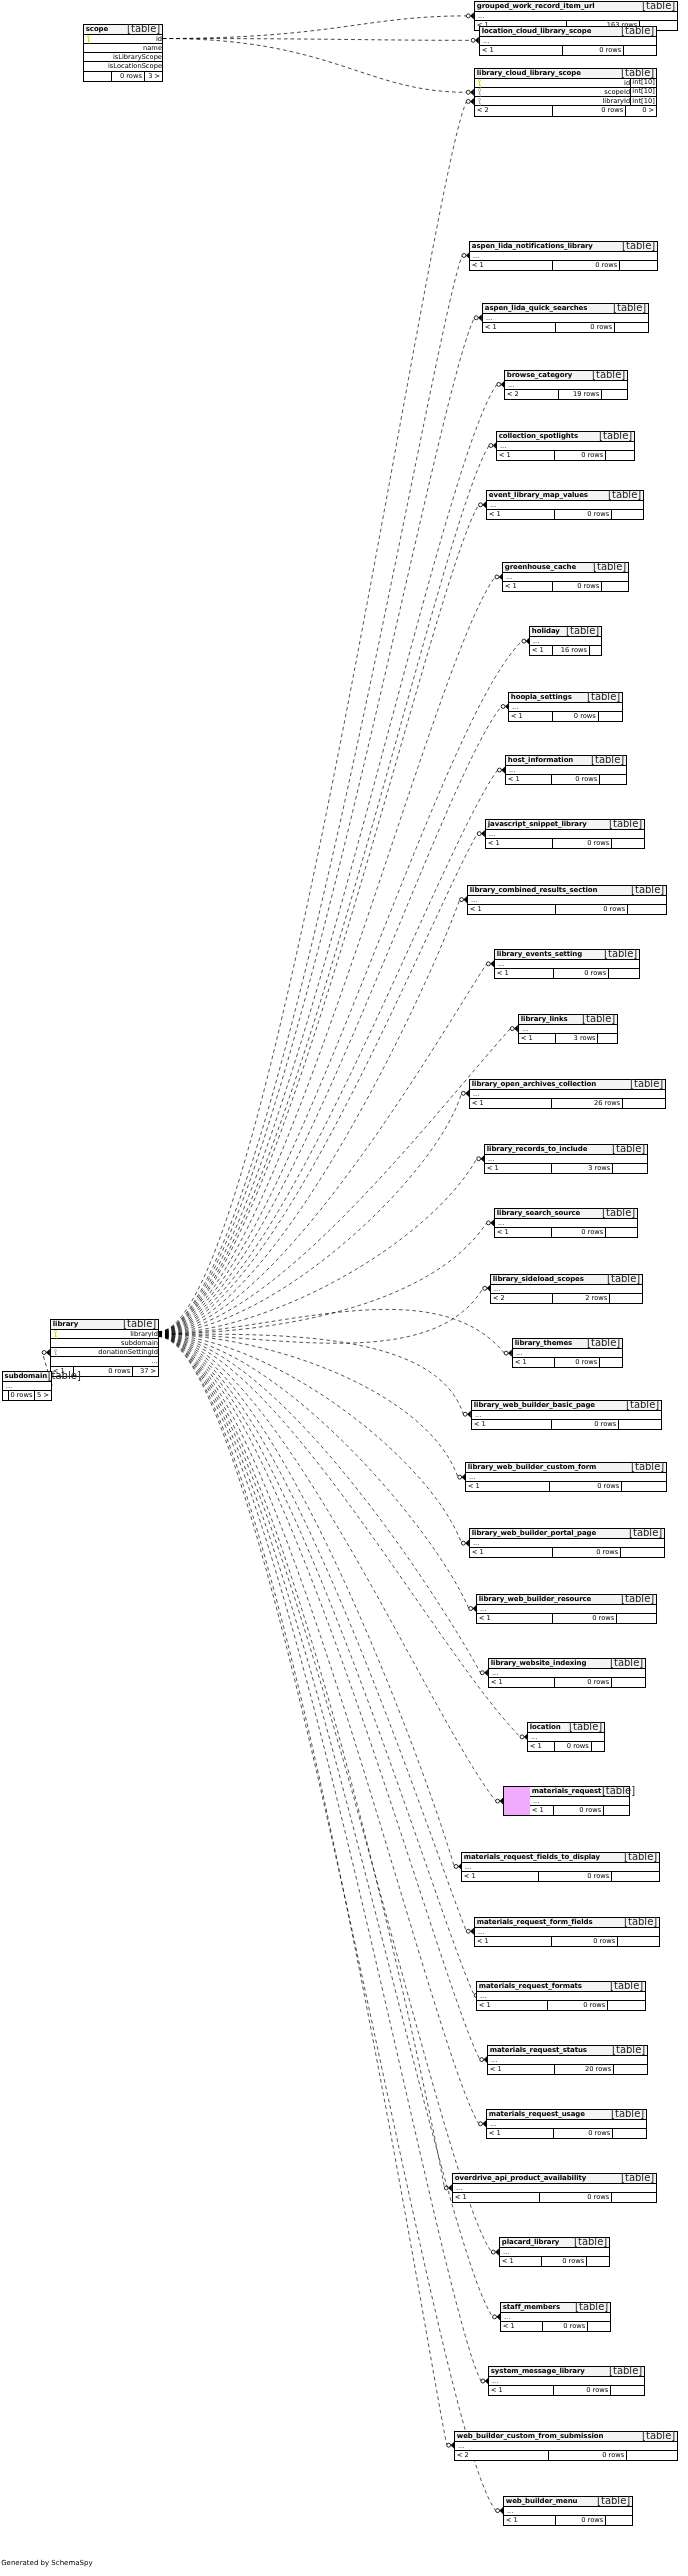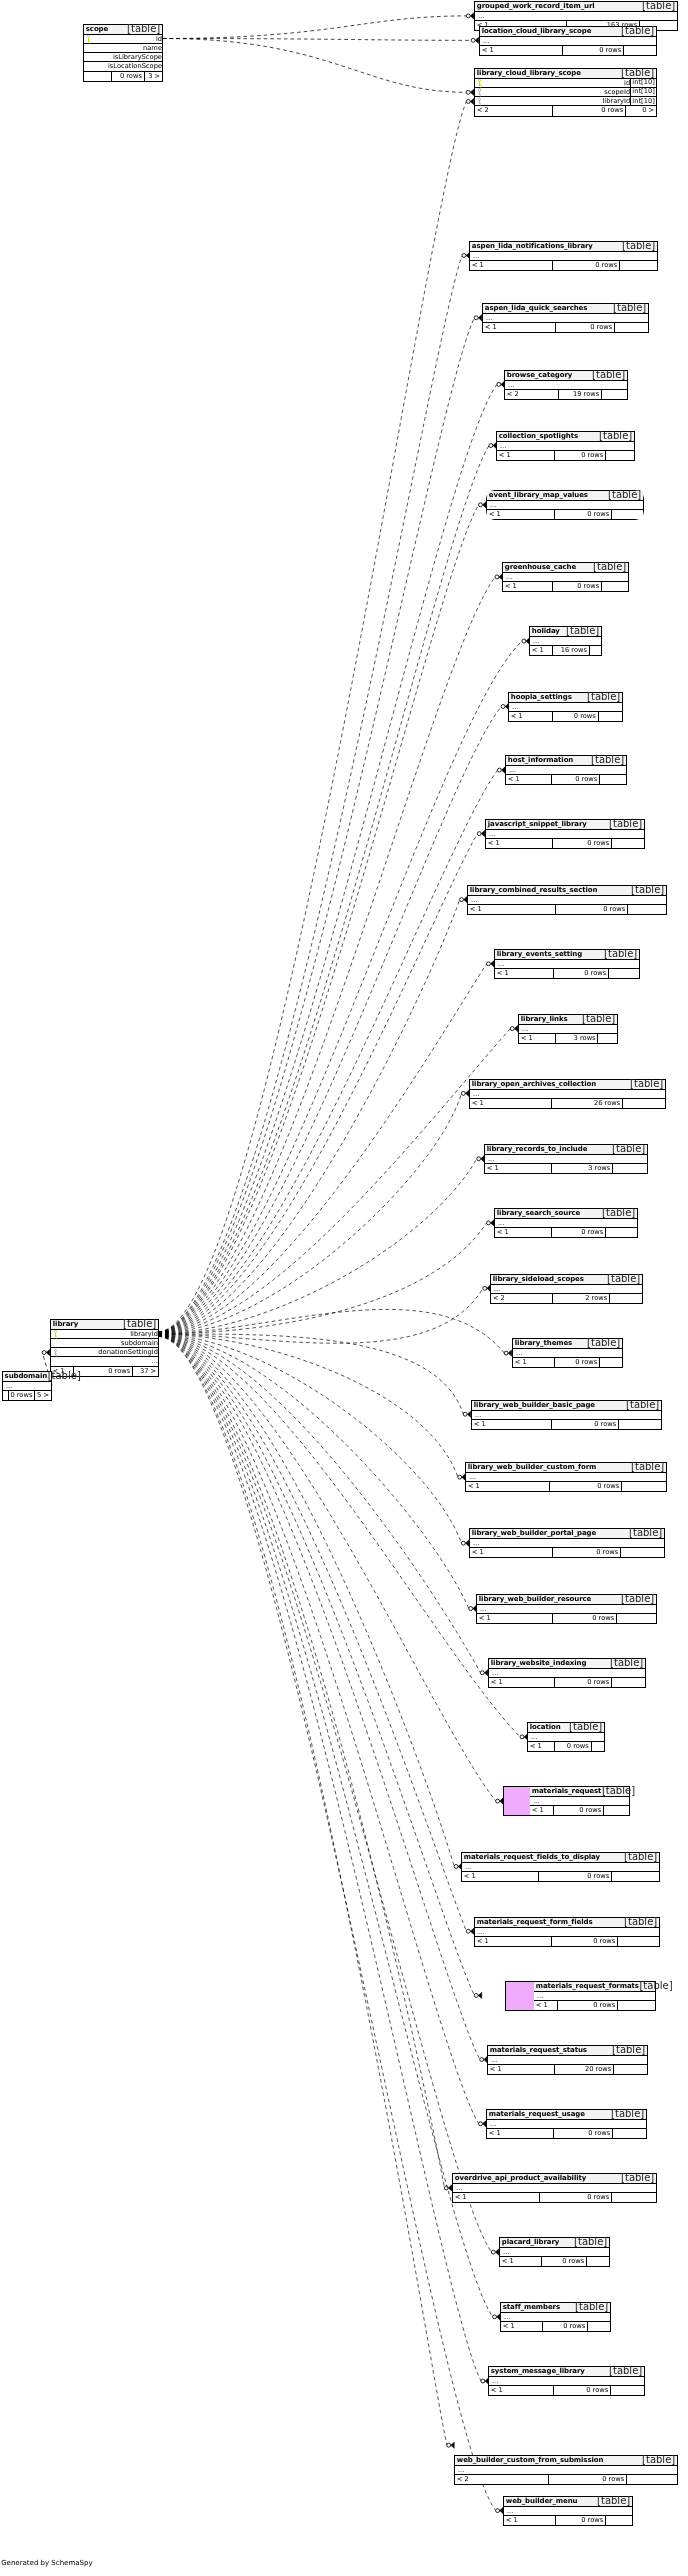--- a/index.html
+++ b/index.html
@@ -476,21 +476,21 @@
         </div>
         <div class="erow ellipsis">
           <span class="colname">...</span>
         </div>
         <div class="efoot">
           <div class="f-left" style="width: 57px;">&lt; 1</div>
           <div class="f-mid" style="flex: 0 0 51px;">0 rows</div>
           <div class="f-right" style="flex: 0 0 29px;"></div>
         </div>
       </div>
-      <div class="entity" style="left: 486px; top: 490px; width: 158px; border-radius: 9px;">
+      <div class="entity" style="left: 486px; top: 490px; width: 158px;">
         <div class="ehead">
           <span class="ename">event_library_map_values</span>
           <span class="etag">[table]</span>
         </div>
         <div class="erow ellipsis">
           <span class="colname">...</span>
         </div>
         <div class="efoot">
           <div class="f-left" style="width: 67px;">&lt; 1</div>
           <div class="f-mid" style="flex: 0 0 57px;">0 rows</div>
@@ -798,21 +798,21 @@
         </div>
         <div class="erow ellipsis">
           <span class="colname">...</span>
         </div>
         <div class="efoot">
           <div class="f-left" style="width: 77px;">&lt; 1</div>
           <div class="f-mid" style="flex: 0 0 66px;">0 rows</div>
           <div class="f-right" style="flex: 0 0 42px;"></div>
         </div>
       </div>
-      <div class="entity" style="left: 505px; top: 1981px; width: 151px; padding-left: 28px;">
+      <div class="entity" style="left: 476px; top: 1981px; width: 170px;">
         <div class="ehead">
           <span class="ename">materials_request_formats</span>
           <span class="etag">[table]</span>
         </div>
         <div class="erow ellipsis">
           <span class="colname">...</span>
         </div>
         <div class="efoot">
           <div class="f-left" style="width: 71px;">&lt; 1</div>
           <div class="f-mid" style="flex: 0 0 60px;">0 rows</div>
@@ -896,21 +896,21 @@
         </div>
         <div class="erow ellipsis">
           <span class="colname">...</span>
         </div>
         <div class="efoot">
           <div class="f-left" style="width: 64px;">&lt; 1</div>
           <div class="f-mid" style="flex: 0 0 57px;">0 rows</div>
           <div class="f-right" style="flex: 0 0 34px;"></div>
         </div>
       </div>
-      <div class="entity" style="left: 454px; top: 2431px; width: 224px; margin-top: 24px;">
+      <div class="entity" style="left: 454px; top: 2431px; width: 224px;">
         <div class="ehead">
           <span class="ename">web_builder_custom_from_submission</span>
           <span class="etag">[table]</span>
         </div>
         <div class="erow ellipsis">
           <span class="colname">...</span>
         </div>
         <div class="efoot">
           <div class="f-left" style="width: 94px;">&lt; 2</div>
           <div class="f-mid" style="flex: 0 0 78px;">0 rows</div>

